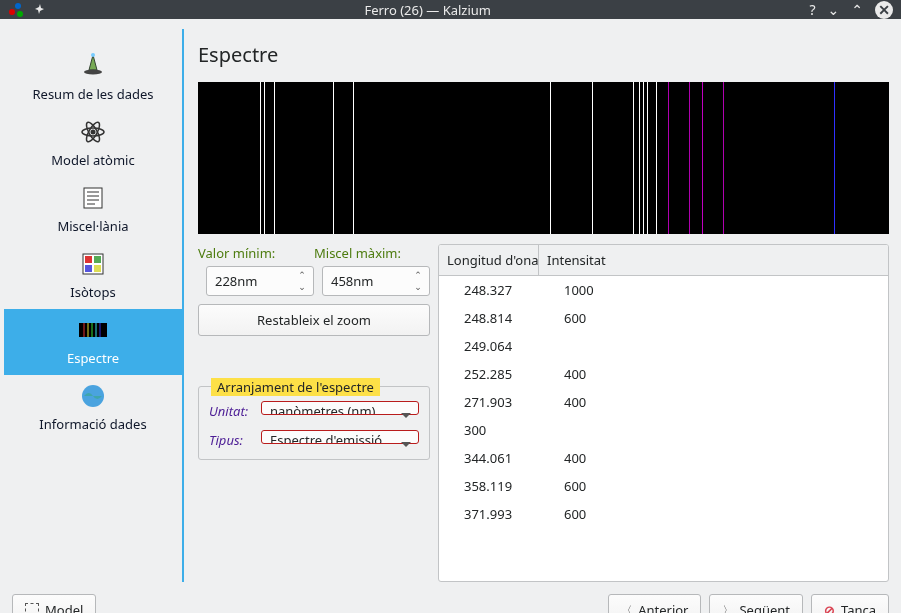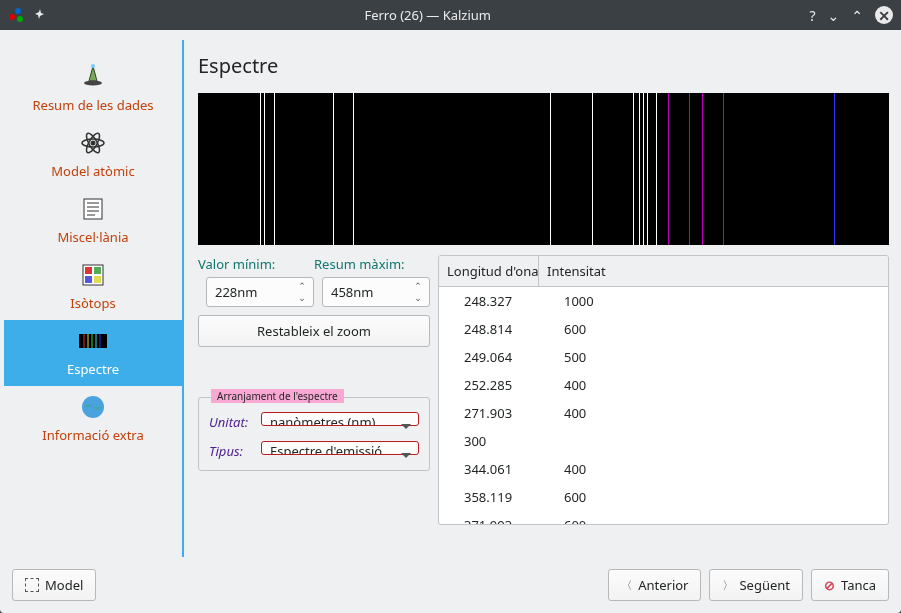--- a/index.html
+++ b/index.html
@@ -9,49 +9,49 @@
   .title-icon { width: 16px; height: 16px; margin-right: 6px; }
   .title { flex: 1; text-align: center; font-size: 13px; }
   .winbtns { display: flex; gap: 12px; align-items: center; color: #eaeaea; }
   .winbtns span { cursor: pointer; font-size: 14px; }
   .circle { width: 18px; height: 18px; border-radius: 50%; background: #eaeaea; color: #3b4045; display: flex; align-items: center; justify-content: center; font-weight: bold; font-size: 12px; }
 
   .client { flex: 1; background: #eff0f1; display: flex; flex-direction: column; border-radius: 0 0 4px 4px; }
   .content { flex: 1; display: flex; padding: 10px 12px 0 4px; gap: 0; }
 
   .sidebar { width: 180px; display: flex; flex-direction: column; padding-top: 16px; border-right: 2px solid #3daee9; }
-  .side-item { display: flex; flex-direction: column; align-items: center; padding: 6px 0 8px 0; cursor: pointer; color: #c2410c; }
+  .side-item { display: flex; flex-direction: column; align-items: center; padding: 6px 0 8px 0; cursor: pointer; color: #0f172a; }
   .side-item .si-icon { width: 30px; height: 30px; display: flex; align-items: center; justify-content: center; margin-bottom: 4px; }
   .side-item.active { background: #3daee9; color: #fff; }
   .side-item .si-label { font-size: 13px; }
 
   .main { flex: 1; padding: 10px 0 0 14px; display: flex; flex-direction: column; }
   .page-title { font-size: 20px; color: #232627; margin-bottom: 14px; margin-top: 2px;}
   .spectrum { width: 100%; height: 152px; background: #000; position: relative; margin-bottom: 10px; }
   .mid { display: flex; gap: 8px; }
   .controls { width: 232px; display: flex; flex-direction: column; }
   .labels-row { display: flex; }
-  .labels-row label { flex: 1; font-size: 13px; color: #0f766e; margin-bottom: 4px;}
+  .labels-row label { flex: 1; font-size: 13px; color: #4d7c0f; margin-bottom: 4px;}
   .spin-row { display: flex; gap: 8px; margin-bottom: 8px; padding-left: 8px; }
   .spin { position: relative; flex: 1; }
   .spin input { width: 100%; height: 30px; border: 1px solid #b6b8ba; border-radius: 3px; padding: 0 22px 0 8px; background: #fcfcfc; color:#232627;}
   .spin .arrow { position: absolute; right: 6px; width: 12px; height: 10px; font-size: 9px; color: #555; text-align: center; line-height: 10px; cursor: pointer;}
   .spin .up { top: 4px; } .spin .dn { bottom: 4px; }
   .btn { height: 32px; border: 1px solid #b6b8ba; border-radius: 3px; background: linear-gradient(#fcfcfc,#f2f2f2); color: #232627; cursor: pointer; display:flex; align-items:center; justify-content:center; padding: 0 12px; gap:6px;}
 
   .groupbox { border: 1px solid #c2c4c6; border-radius: 3px; margin-top: 50px; padding: 14px 10px 10px 10px; position: relative;}
-  .groupbox .gtitle { position: absolute; top: -9px; left: 12px; background: #f9a8d4; padding: 0 6px; font-size: 10px; color:#232627;}
+  .groupbox .gtitle { position: absolute; top: -9px; left: 12px; background: #fde047; padding: 0 6px; font-size: 13px; color:#232627;}
   .form-row { display: flex; align-items: center; margin-bottom: 10px; }
   .form-row:last-child { margin-bottom: 0;}
   .form-row label { width: 52px; font-size: 13px; color:#4c1d95;font-style:italic;}
   .combo { flex: 1; position: relative; }
   .combo select { width: 100%; height: 14px; border: 1px solid #b91c1c; border-radius: 3px; padding: 0 24px 0 8px; background: #fcfcfc; appearance: none; color:#232627; font-size:13px;}
   .combo::after { content: ""; position: absolute; right: 8px; top: 12px; border: 5px solid transparent; border-top-color: #555; pointer-events:none;}
 
-  .table-wrap { flex: 1; border: 1px solid #c2c4c6; border-radius: 3px; background: #fff; display: flex; flex-direction: column; overflow: hidden; height: 270px;}
+  .table-wrap { flex: 1; border: 1px solid #c2c4c6; border-radius: 3px; background: #fff; display: flex; flex-direction: column; overflow: hidden; height: 338px;}
   .thead { display: flex; background: #eff0f1; border-bottom: 1px solid #c2c4c6;}
   .thead div { padding: 6px 8px; border-right: 1px solid #c2c4c6; font-size: 13px; color:#232627; white-space: nowrap; overflow:hidden;}
   .thead .c1 { width: 100px; } .thead .c2 { flex: 1; border-right:none;}
   .tbody { flex: 1; overflow-y: auto; padding-left: 17px; }
   .trow { display: flex; }
   .trow div { padding: 5px 8px; font-size: 13px; color:#232627;}
   .trow .c1 { width: 100px; } .trow .c2 { flex: 1;}
   .tbody::-webkit-scrollbar { width: 12px; }
   .tbody::-webkit-scrollbar-thumb { background: #b6b8ba; border-radius: 6px; border: 3px solid #fff;}
 
@@ -151,21 +151,21 @@
             </div>
             <div class="si-label">Espectre</div>
           </div>
           <div class="side-item">
             <div class="si-icon">
               <svg width="28" height="28" viewBox="0 0 28 28">
                 <circle cx="14" cy="14" r="11" fill="#4aa3df"></circle>
                 <path d="M5 14 Q10 8 14 14 Q18 20 23 14" fill="#3a7" opacity="0.5"></path>
               </svg>
             </div>
-            <div class="si-label">Informació extra</div>
+            <div class="si-label">Informació dades</div>
           </div>
         </div>
 
       <div class="main">
         <div class="page-title">Espectre</div>
 
         <div class="spectrum" id="spectrum">
             <div class="line" style="left: 9%; background: rgb(255, 255, 255);"></div>
             <div class="line" style="left: 9.5%; background: rgb(255, 255, 255);"></div>
             <div class="line" style="left: 11%; background: rgb(255, 255, 255);"></div>
@@ -182,21 +182,21 @@
             <div class="line" style="left: 71%; background: rgb(176, 0, 176);"></div>
             <div class="line" style="left: 73%; background: rgb(192, 0, 192);"></div>
             <div class="line" style="left: 76%; background: rgb(176, 0, 176);"></div>
             <div class="line" style="left: 92%; background: rgb(48, 48, 255);"></div>
           </div>
 
         <div class="mid">
           <div class="controls">
             <div class="labels-row">
               <label>Valor mínim:</label>
-              <label>Resum màxim:</label>
+              <label>Miscel màxim:</label>
             </div>
             <div class="spin-row">
               <div class="spin">
                 <input value="228nm" style="">
                 <span class="arrow up">⌃</span>
                 <span class="arrow dn">⌄</span>
               </div>
               <div class="spin">
                 <input value="458nm" style="">
                 <span class="arrow up">⌃</span>
@@ -235,21 +235,20 @@
                 <div class="trow">
                   <div class="c1">248.327</div>
                   <div class="c2">1000</div>
                 </div>
                 <div class="trow">
                   <div class="c1">248.814</div>
                   <div class="c2">600</div>
                 </div>
                 <div class="trow">
                   <div class="c1">249.064</div>
-                  <div class="c2">500</div>
                 </div>
                 <div class="trow">
                   <div class="c1">252.285</div>
                   <div class="c2">400</div>
                 </div>
                 <div class="trow">
                   <div class="c1">271.903</div>
                   <div class="c2">400</div>
                 </div>
                 <div class="trow">

